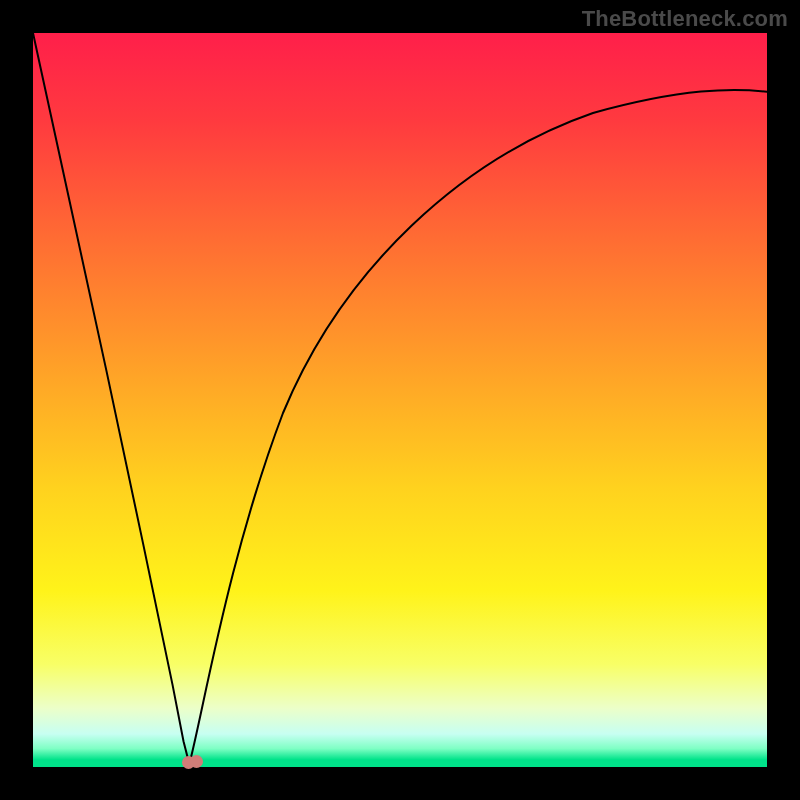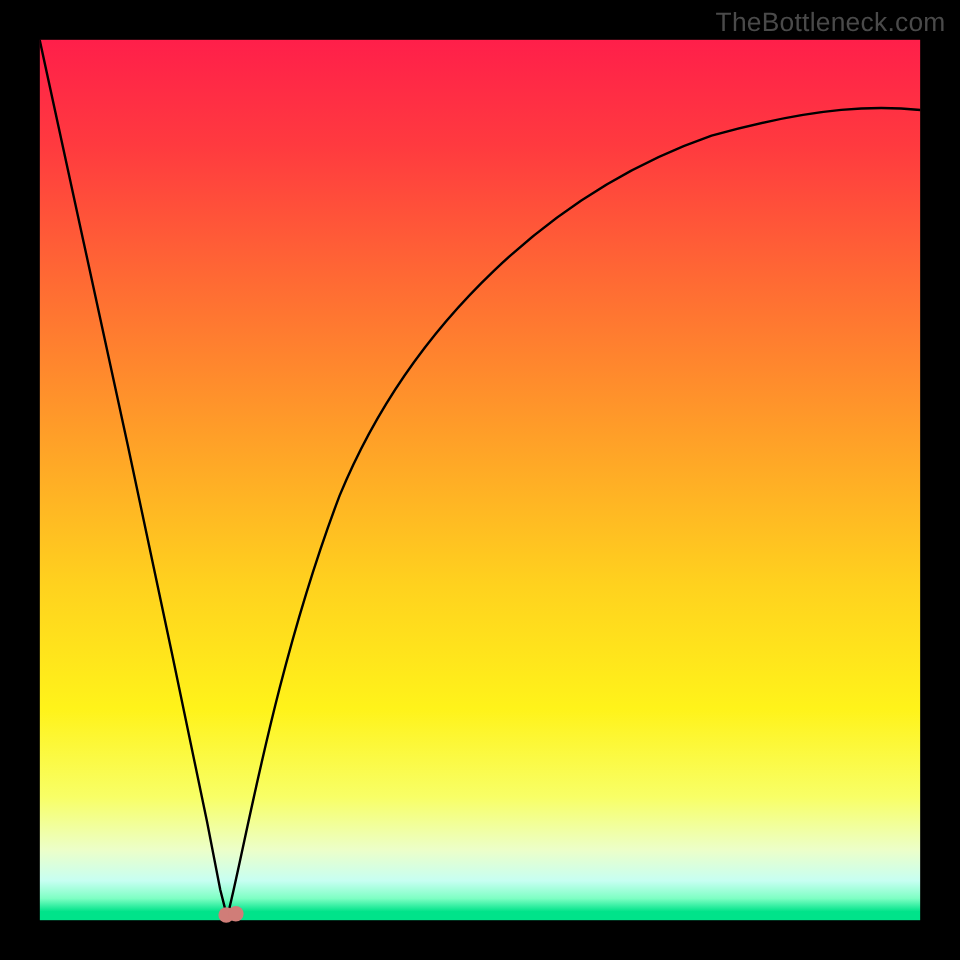--- a/index.html
+++ b/index.html
@@ -15,21 +15,21 @@
     width: 800px;
     height: 800px;
     background: #000;
   }
   .watermark {
     position: absolute;
     top: 6px;
     right: 12px;
     color: #4a4a4a;
     font-size: 22px;
-    font-weight: 400;
+    font-weight: 700;
     z-index: 5;
     letter-spacing: 0.2px;
   }
   svg.plot {
     position: absolute;
     left: 33px;
     top: 33px;
     width: 734px;
     height: 734px;
     display: block;

